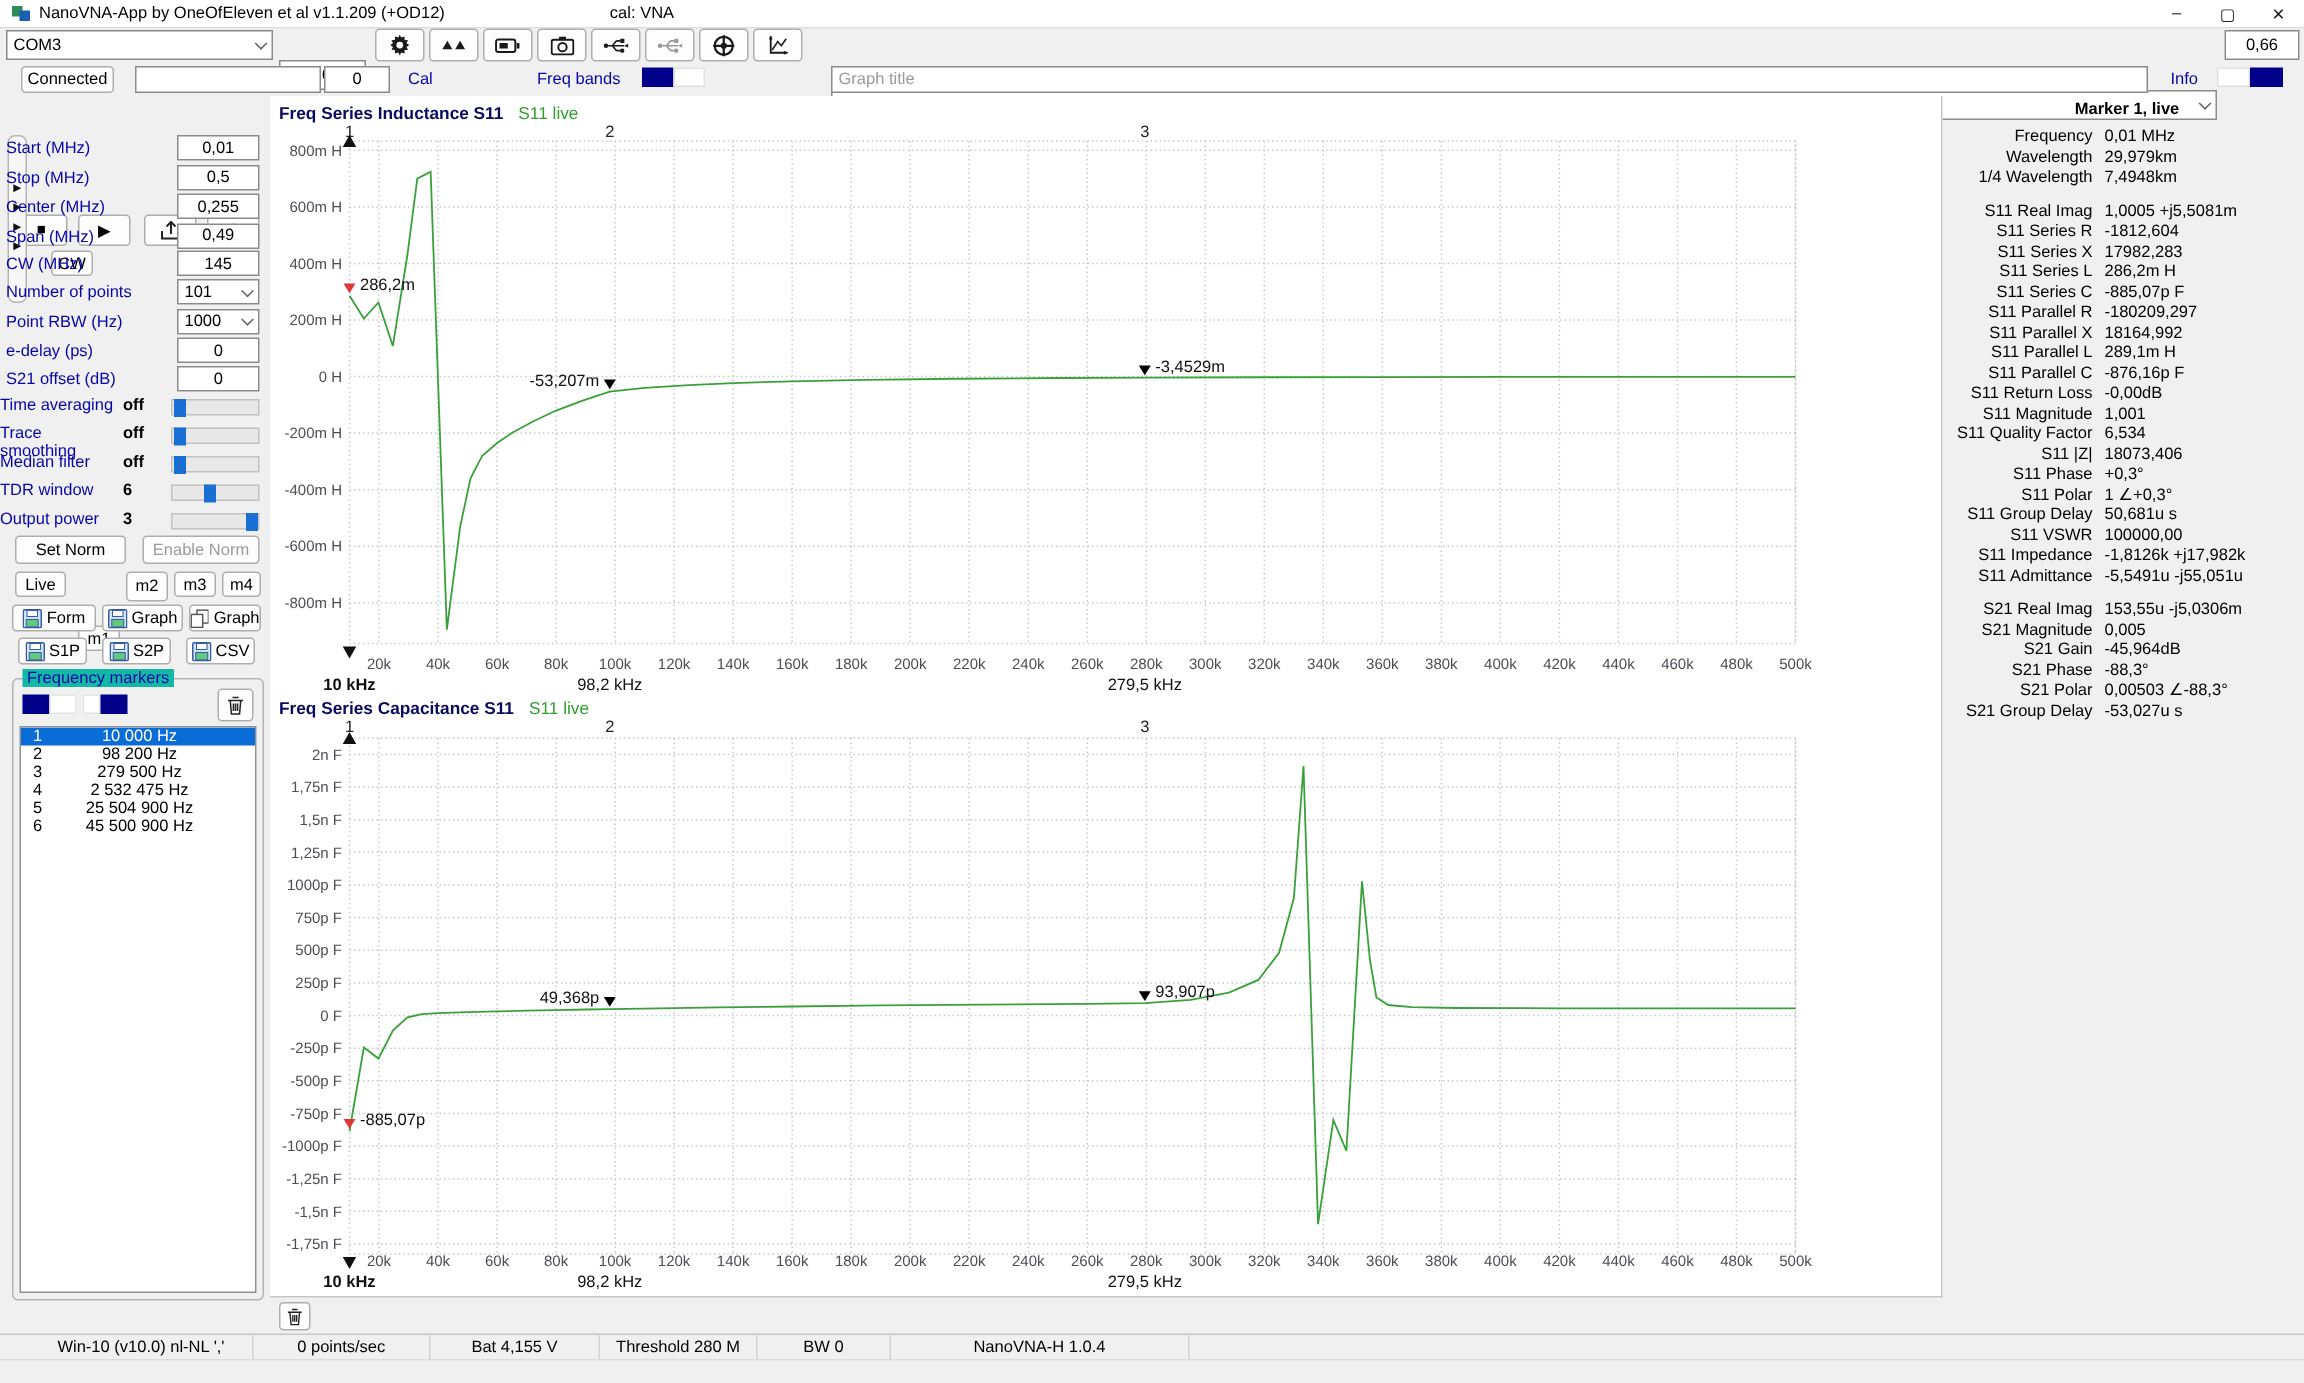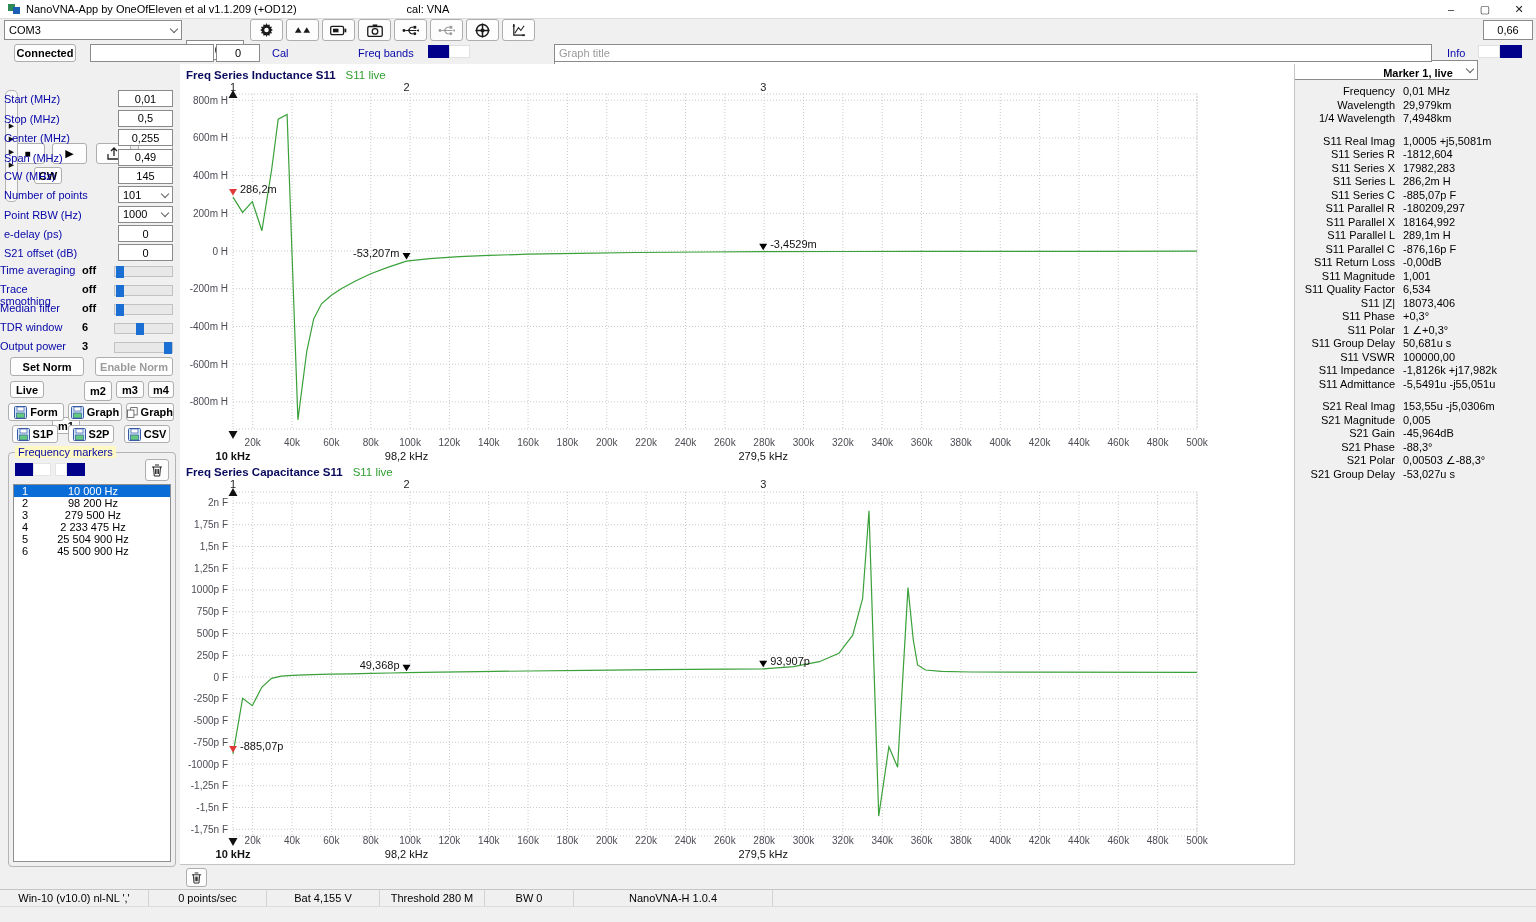--- a/index.html
+++ b/index.html
@@ -4,33 +4,33 @@
 <style>
   html,body{margin:0;padding:0}
   body{width:1536px;height:922px;background:#f0f0f0;font-family:"Liberation Sans",sans-serif;font-size:11px;color:#000;position:relative;overflow:hidden;-webkit-font-smoothing:antialiased}
   .abs{position:absolute}
   .titlebar{left:0;top:0;width:1536px;height:18px;background:#ffffff;border-bottom:1px solid #dcdcdc;display:flex;align-items:center}
   .title-text{margin-left:26px;font-size:11px}
   .cal-text{margin-left:110px;font-size:11px}
   .appicon{position:absolute;left:8px;top:4px;width:12px;height:10px}
   .winbtn{width:34px;height:18px;display:flex;align-items:center;justify-content:center;font-size:11px;color:#222}
   .btn{background:#fdfdfd;border:1px solid #aeaeae;border-radius:3px;display:flex;align-items:center;justify-content:center;font-size:11px;box-sizing:border-box;cursor:default}
-  .btn.bold{font-weight:bold}
+  .btn.bold{font-weight:normal}
   .btn.disabled{color:#9b9b9b}
   .input{background:#fff;border:1px solid #8a8a8a;font-size:11px;display:flex;align-items:center;justify-content:center;box-sizing:border-box}
   input.real{background:#fff;border:1px solid #8a8a8a;font-size:11px;font-family:"Liberation Sans",sans-serif;box-sizing:border-box;padding:0 4px}
   input.real::placeholder{color:#9a9a9a}
   .combo{background:#fff;border:1px solid #8a8a8a;display:flex;align-items:center;padding:0 4px;box-sizing:border-box;position:relative;font-size:11px}
   .combo .chev{position:absolute;right:4px;top:45%;width:7px;height:7px;border-right:1.4px solid #606060;border-bottom:1.4px solid #606060;transform:translateY(-50%) rotate(45deg);height:5px;width:5px}
   .navy{color:#0606a8}
   .label-r{}
   .slider{background:#e8e8e8;border:1px solid #c2c2c2;position:relative;box-sizing:border-box}
   .slider .handle{position:absolute;top:-1px;width:8px;height:12px;background:#1a6fd5}
   .groupbox{border:1px solid #b4b4b4;border-radius:4px;box-sizing:border-box}
-  .groupbox-label{position:absolute;top:-7px;left:6px;background:#fef9c3;padding:0 3px}
+  .groupbox-label{position:absolute;top:-7px;left:6px;background:#14b8a6;padding:0 3px}
   .mlist{background:#fff;border:1px solid #8f8f8f;box-sizing:border-box;overflow:hidden}
   .mrow{height:12px;display:flex;align-items:center;font-size:11px;line-height:12px}
   .mrow .n{width:22px;padding-left:8px}
   .mrow .f{flex:1;text-align:center;padding-right:28px}
   .mrow.sel{background:#0a6cd6;color:#fff}
   .swatch{display:inline-block;box-sizing:border-box}
   .statusbar{left:0;top:889px;width:1536px;height:33px;border-top:1px solid #c6c6c6;background:#f0f0f0}
   .srow{display:flex;height:16px;align-items:center;border-bottom:1px solid #dcdcdc}
   .scell{height:100%;display:flex;align-items:center;justify-content:center;border-right:1px solid #d2d2d2;font-size:11px;white-space:pre}
   .charts-bg{left:180px;top:64px;width:1114px;height:800px;background:#fff;border-right:1px solid #c4c4c4;border-bottom:1px solid #c4c4c4}
@@ -326,21 +326,21 @@
       <div class="mrow">
         <span class="n">2</span>
         <span class="f">98 200 Hz</span>
       </div>
       <div class="mrow">
         <span class="n">3</span>
         <span class="f">279 500 Hz</span>
       </div>
       <div class="mrow">
         <span class="n">4</span>
-        <span class="f">2 233 475 Hz</span>
+        <span class="f">2 532 475 Hz</span>
       </div>
       <div class="mrow">
         <span class="n">5</span>
         <span class="f">25 504 900 Hz</span>
       </div>
       <div class="mrow">
         <span class="n">6</span>
         <span class="f">45 500 900 Hz</span>
       </div>
     </div>
@@ -660,21 +660,21 @@
 </div>
 
 <div class="abs btn" style="left:186px;top:868px;width:21px;height:19px">
   <svg width="11" height="12" viewBox="0 0 12 13">
     <path d="M1,3 H11 M4,1 H8 M2.5,3 L3.3,12 H8.7 L9.5,3 M4.6,5 V10 M6,5 V10 M7.4,5 V10" stroke="#222" stroke-width="1" fill="none"></path>
   </svg>
 </div>
 
 <div class="abs statusbar">
   <div id="status-row1" class="srow">
-      <div class="scell" style="width: 148px; flex: 0 0 148px;">Win-10 (v10.0) nl-NL ','</div>
+      <div class="scell" style="width: 148px; flex: 0 0 148px; padding-left: 20px;">Win-10 (v10.0) nl-NL ','</div>
       <div class="scell" style="width: 117px; flex: 0 0 117px;">0 points/sec</div>
       <div class="scell" style="width: 112px; flex: 0 0 112px;">Bat 4,155 V</div>
       <div class="scell" style="width: 104px; flex: 0 0 104px;">Threshold 280 M</div>
       <div class="scell" style="width: 88px; flex: 0 0 88px;">BW 0</div>
       <div class="scell" style="width: 198px; flex: 0 0 198px;">NanoVNA-H 1.0.4</div>
       <div class="scell" style="flex: 1 1 0%; border-right: none;"></div>
     </div>
 </div>
 
 </body></html>

